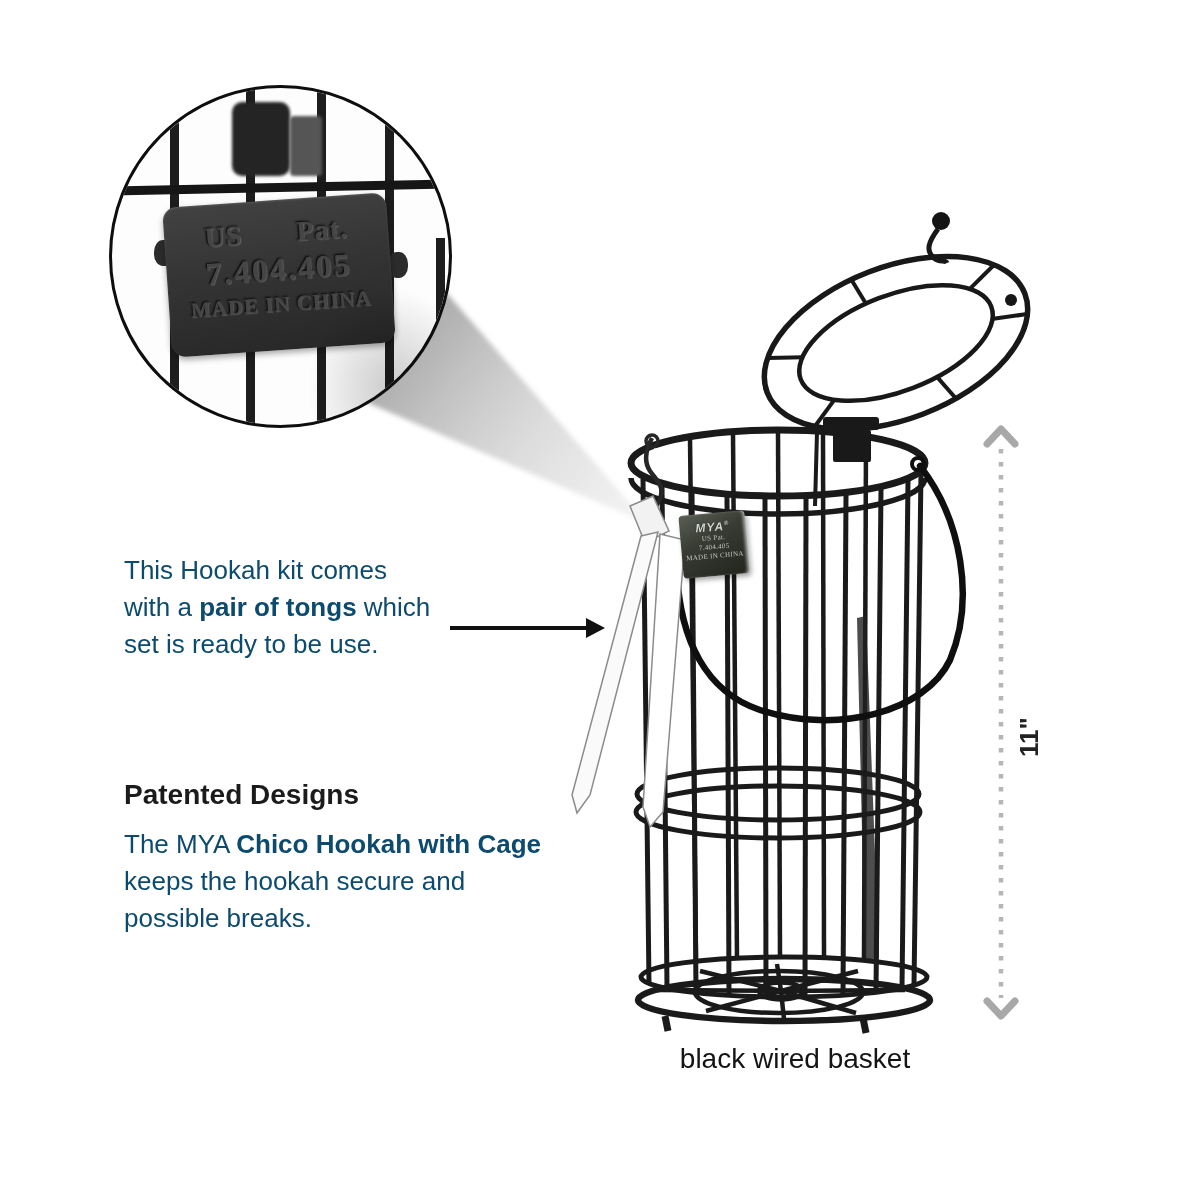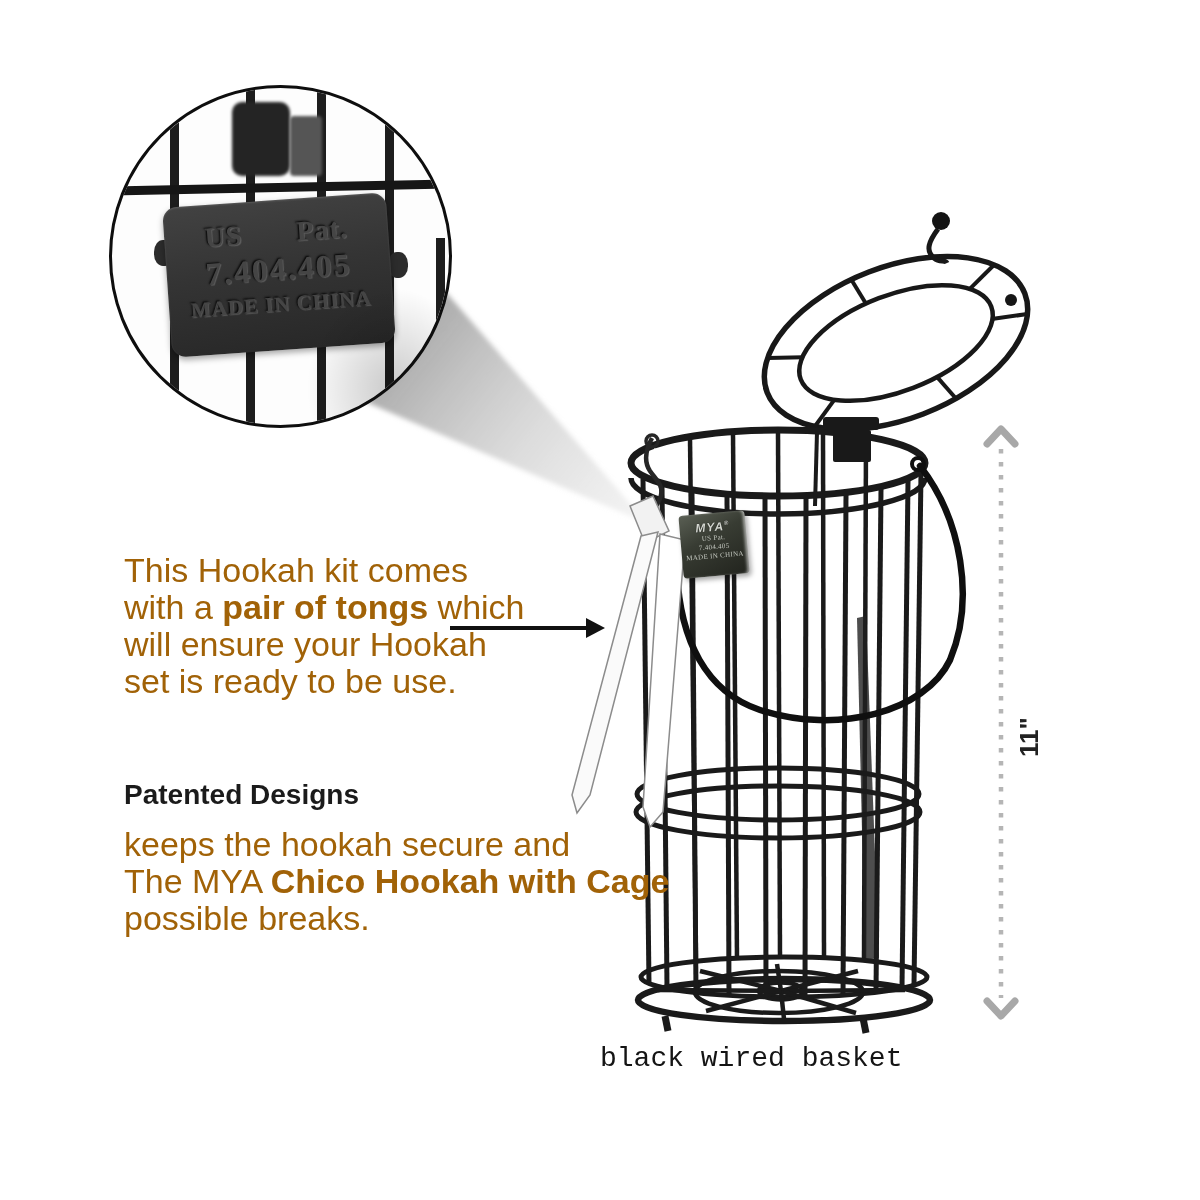--- a/index.html
+++ b/index.html
@@ -40,29 +40,29 @@
     box-shadow:inset -3px 0 3px -1px rgba(255,255,255,.55), 2px 3px 5px rgba(0,0,0,.35);
     display:flex; flex-direction:column; align-items:center; padding-top:5px; box-sizing:border-box;
     color:#d3d6cf; }
   .brand-name { font-size:12px; font-weight:bold; font-style:italic; letter-spacing:1px;
     text-shadow:0 0 1px #000; line-height:13px; }
   .brand-name sup { font-size:6px; }
   .brand-line { font-size:7px; line-height:9px; letter-spacing:.3px; color:#c4c8c0;
     font-family:"Liberation Serif", serif; white-space:nowrap; }
 
   
-  .note { position:absolute; font-size:34px; line-height:37px; color:#a16207; z-index:4; }
+  .note { position:absolute; font-size:26px; line-height:37px; color:#0c4a6e; z-index:4; }
   .note .ln { display:block; white-space:nowrap; }
   .note b { font-weight:700;margin-top:8px; }
   .note1 { left:124px; top:552px; }
   .heading { position:absolute; left:124px; top:779px; font-size:28px; font-weight:700; z-index:4;text-align:right; }
   .note2 { left:124px; top:826px; }
 
-  .caption { position:absolute; left:600px; top:1043px; width:390px; text-align:left;
-    font-size:28px; color:#141414; z-index:4;font-family:Liberation Mono, monospace; }
+  .caption { position:absolute; left:600px; top:1043px; width:390px; text-align:center;
+    font-size:28px; color:#141414; z-index:4; }
 
   .dim-label { position:absolute; left:1014px; top:757px; transform:rotate(-90deg);
     transform-origin:0 0; font-size:26px; font-weight:700; color:#222; z-index:4;
     white-space:nowrap; }
 </style>
 </head>
 <body>
 
 <div class="canvas">
 
@@ -207,28 +207,27 @@
   <div class="brand-tag">
     <div class="brand-name"><span>MYA</span><sup>®</sup></div>
     <div class="brand-line">US  Pat.</div>
     <div class="brand-line">7.404.405</div>
     <div class="brand-line">MADE IN CHINA</div>
   </div>
 
   <div class="note note1">
     <span class="ln">This Hookah kit comes</span>
     <span class="ln"><span>with a </span><b>pair of tongs</b><span> which</span></span>
-    <span class="ln">will ensure your Hookah</span>
     <span class="ln">set is ready to be use.</span>
   </div>
 
   <div class="heading">Patented Designs</div>
   <div class="note note2">
+    <span class="ln"><span>The MYA </span><b>Chico Hookah with Cage</b></span>
     <span class="ln">keeps the hookah secure and</span>
-    <span class="ln"><span>The MYA </span><b>Chico Hookah with Cage</b></span>
     <span class="ln">possible breaks.</span>
   </div>
 
   <div class="dim-label">11"</div>
 
   <div class="caption">black wired basket</div>
 
 </div>
 
 </body></html>

